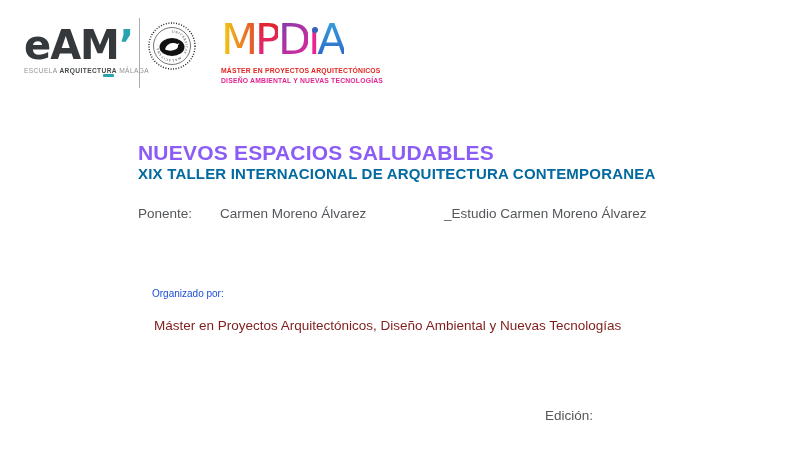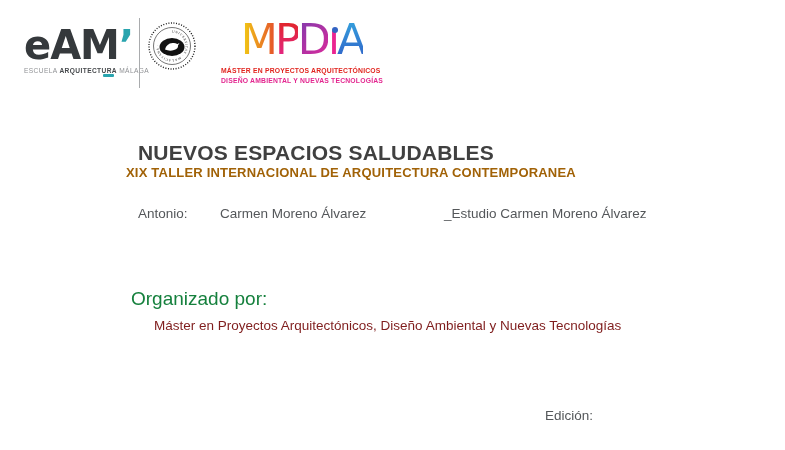--- a/index.html
+++ b/index.html
@@ -9,33 +9,33 @@
   }
   
   .eam-logo{position:absolute;left:24px;top:26px;width:115px;}
   .eam-word{font-family:"DejaVu Sans",sans-serif;font-size:40px;line-height:38px;font-weight:700;color:#35393c;letter-spacing:-1px;}
   .eam-sub{margin-top:3px;font-size:6.6px;letter-spacing:0.4px;color:#8f9194;white-space:nowrap;}
   .eam-sub b{color:#46494c;}
   .eam-accent{position:absolute;left:80px;top:50px;width:11px;height:3px;border-radius:1px;}
   .logo-divider{position:absolute;left:139px;top:18px;width:1px;height:70px;background:#a9abad;}
   .uma-seal{position:absolute;left:147px;top:21px;width:50px;height:50px;}
   .mpdia{position:absolute;left:221px;top:18px;}
-  .mpdia-word{font-family:"DejaVu Sans",sans-serif;font-size:43px;line-height:42px;font-weight:400;letter-spacing:-3px;white-space:nowrap;text-align:center;}
+  .mpdia-word{font-family:"DejaVu Sans",sans-serif;font-size:43px;line-height:42px;font-weight:400;letter-spacing:-3px;white-space:nowrap;}
   .mpdia-word .ltr{display:inline-block;}
   .iwrap{position:relative;display:inline-block;}
   .idot{position:absolute;left:4px;top:9px;width:6px;height:6px;border-radius:50%;}
   .mpdia-cap{font-size:6.8px;font-weight:700;letter-spacing:0.2px;line-height:9px;margin-top:6px;white-space:nowrap;}
   
-  .title-1{position:absolute;left:138px;top:141px;font-size:21px;font-weight:700;color:#404040;letter-spacing:0.2px;white-space:nowrap;}
-  .title-2{position:absolute;left:126px;top:165px;font-size:13px;font-weight:700;color:#a16207;letter-spacing:0.2px;white-space:nowrap;}
+  .title-1{position:absolute;left:138px;top:141px;font-size:21px;font-weight:700;color:#8b5cf6;letter-spacing:0.2px;white-space:nowrap;}
+  .title-2{position:absolute;left:138px;top:165px;font-size:15px;font-weight:700;color:#0369a1;letter-spacing:0.2px;white-space:nowrap;}
   .row-ponente{position:absolute;left:0;top:206px;width:785px;font-size:13.5px;color:#54575a;}
   .lbl-ponente{position:absolute;left:138px;}
   .val-speaker{position:absolute;left:220px;}
   .val-studio{position:absolute;left:444px;text-align:right;}
-  .org-label{position:absolute;left:131px;top:288px;font-size:19px;color:#15803d;}
+  .org-label{position:absolute;left:152px;top:288px;font-size:10px;color:#1d4ed8;}
   .org-name{position:absolute;left:154px;top:318px;font-size:13.5px;color:#7f1d1d;white-space:nowrap;}
   .footer-date{position:absolute;left:138px;top:408px;font-size:13.5px;color:#54575a;}
   .footer-ed-label{position:absolute;left:545px;top:408px;font-size:13.5px;color:#54575a;}
   .footer-ed-name{position:absolute;left:609px;top:408px;font-size:13.5px;color:#54575a;white-space:nowrap;}
 </style>
 </head>
 <body>
 
 <div id="page">
 
@@ -63,21 +63,21 @@
       <span class="ltr" style="background: linear-gradient(90deg, rgb(242, 209, 19), rgb(229, 81, 43)) text; color: transparent;">M</span><span class="ltr" style="background: linear-gradient(rgb(225, 37, 31), rgb(227, 38, 143)) text; color: transparent;">P</span><span class="ltr" style="background: linear-gradient(135deg, rgb(125, 60, 174), rgb(224, 40, 154)) text; color: transparent;">D</span><span class="iwrap"><span class="ltr" style="background: linear-gradient(rgb(234, 36, 144), rgb(234, 36, 144)) text; color: transparent;">ı</span><span class="idot" style="background: rgb(50, 99, 195);"></span></span><span class="ltr" style="background: linear-gradient(rgb(53, 165, 222), rgb(48, 97, 200)) text; color: transparent;">A</span>
     </div>
     <div class="mpdia-cap" style="color: rgb(225, 37, 31);">MÁSTER EN PROYECTOS ARQUITECTÓNICOS</div>
     <div class="mpdia-cap" style="margin-top: 1px; color: rgb(227, 38, 143);">DISEÑO AMBIENTAL Y NUEVAS TECNOLOGÍAS</div>
   </div>
 
   <div class="title-1">NUEVOS ESPACIOS SALUDABLES</div>
   <div class="title-2">XIX TALLER INTERNACIONAL DE ARQUITECTURA CONTEMPORANEA</div>
 
   <div class="row-ponente">
-    <span class="lbl-ponente">Antonio:</span>
+    <span class="lbl-ponente">Ponente:</span>
     <span class="val-speaker">Carmen Moreno Álvarez</span>
     <span class="val-studio">_Estudio Carmen Moreno Álvarez</span>
   </div>
 
   <div class="org-label">Organizado por:</div>
   <div class="org-name">Máster en Proyectos Arquitectónicos, Diseño Ambiental y Nuevas Tecnologías</div>
 
   <div class="footer-ed-label">Edición:</div>
 
 </div>

